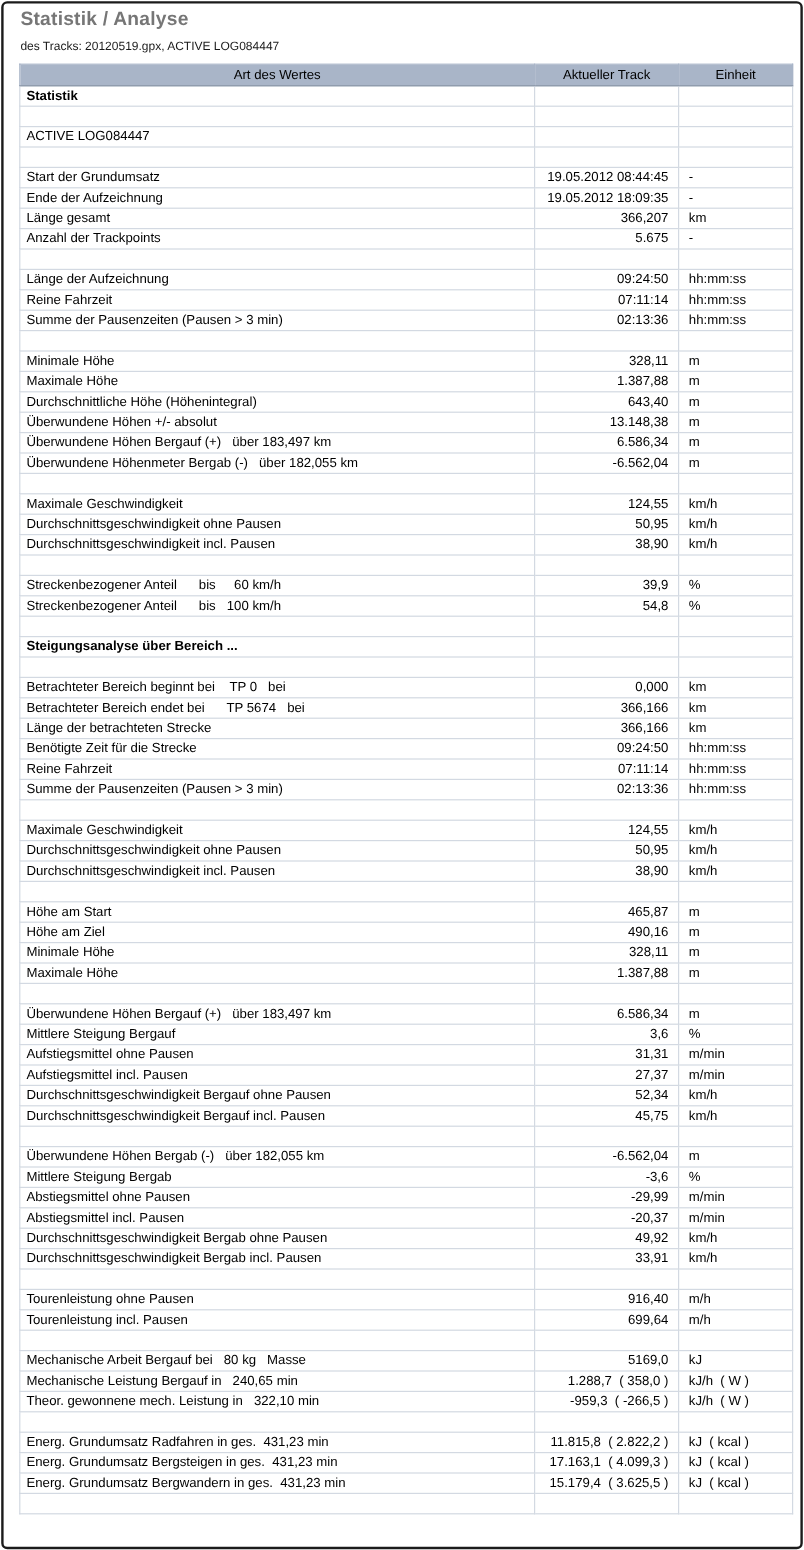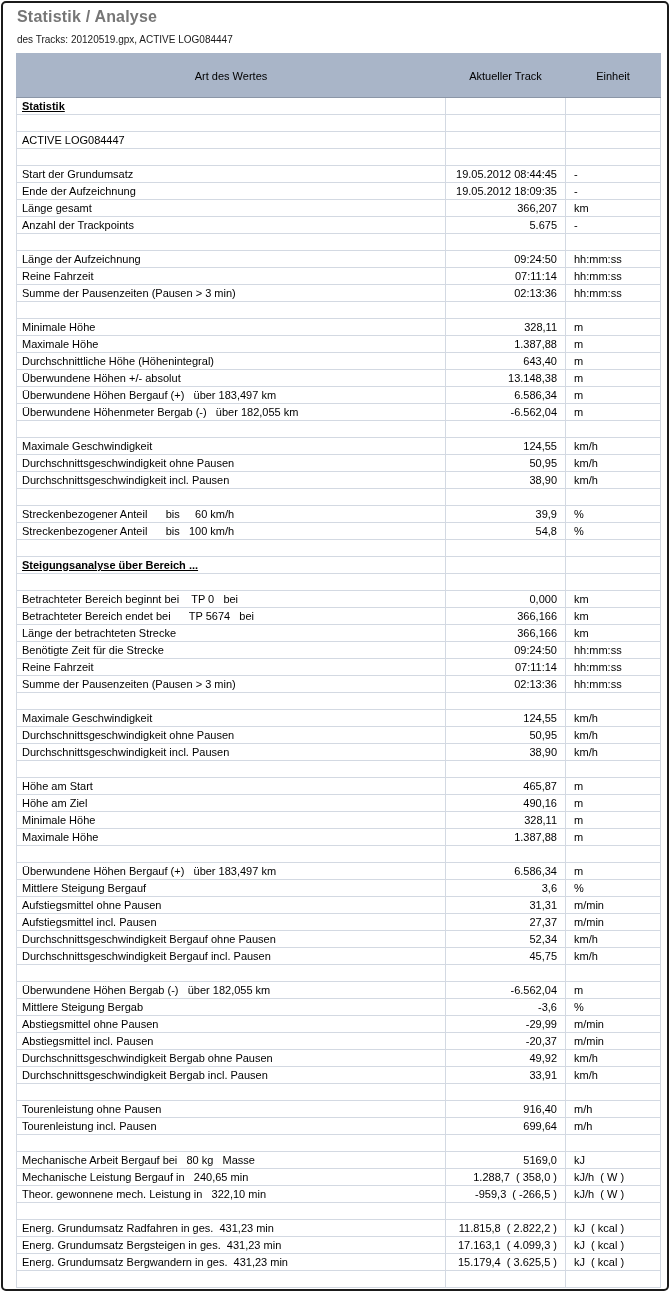--- a/index.html
+++ b/index.html
@@ -49,38 +49,38 @@
     table-layout: fixed;
     font-size: 11px;
     color: #000000;
   }
   table.stats thead th {
     background: #a9b5c8;
     height: 17px;
     font-weight: normal;
     font-size: 11px;
     text-align: center;
-    padding: 13px;
+    padding: 0;
     border: 1px solid #a9b5c8;
     border-bottom: 1px solid #8b96a7;
     color: #000000;
   }
   table.stats tbody td {
     height: 16px;
     line-height: 16px;
     padding: 0;
     border: 1px solid #d3d9e2;
     white-space: pre;
     overflow: hidden;
     background: #ffffff;
   }
   table.stats tbody td.label { padding-left: 5px; }
   table.stats tbody td.value { text-align: right; padding-right: 8px; }
   table.stats tbody td.unit  { padding-left: 8px; }
-  table.stats tbody tr.bold td { font-weight: bold; text-decoration: underline; }
+  table.stats tbody tr.bold td { font-weight: bold; }
   .report-footer {
     position: absolute;
     right: 13px;
     top: 1274px;
     font-size: 10.5px;
     color: #000000;
     white-space: pre;
     margin-top: 20px;
   }
 </style>

